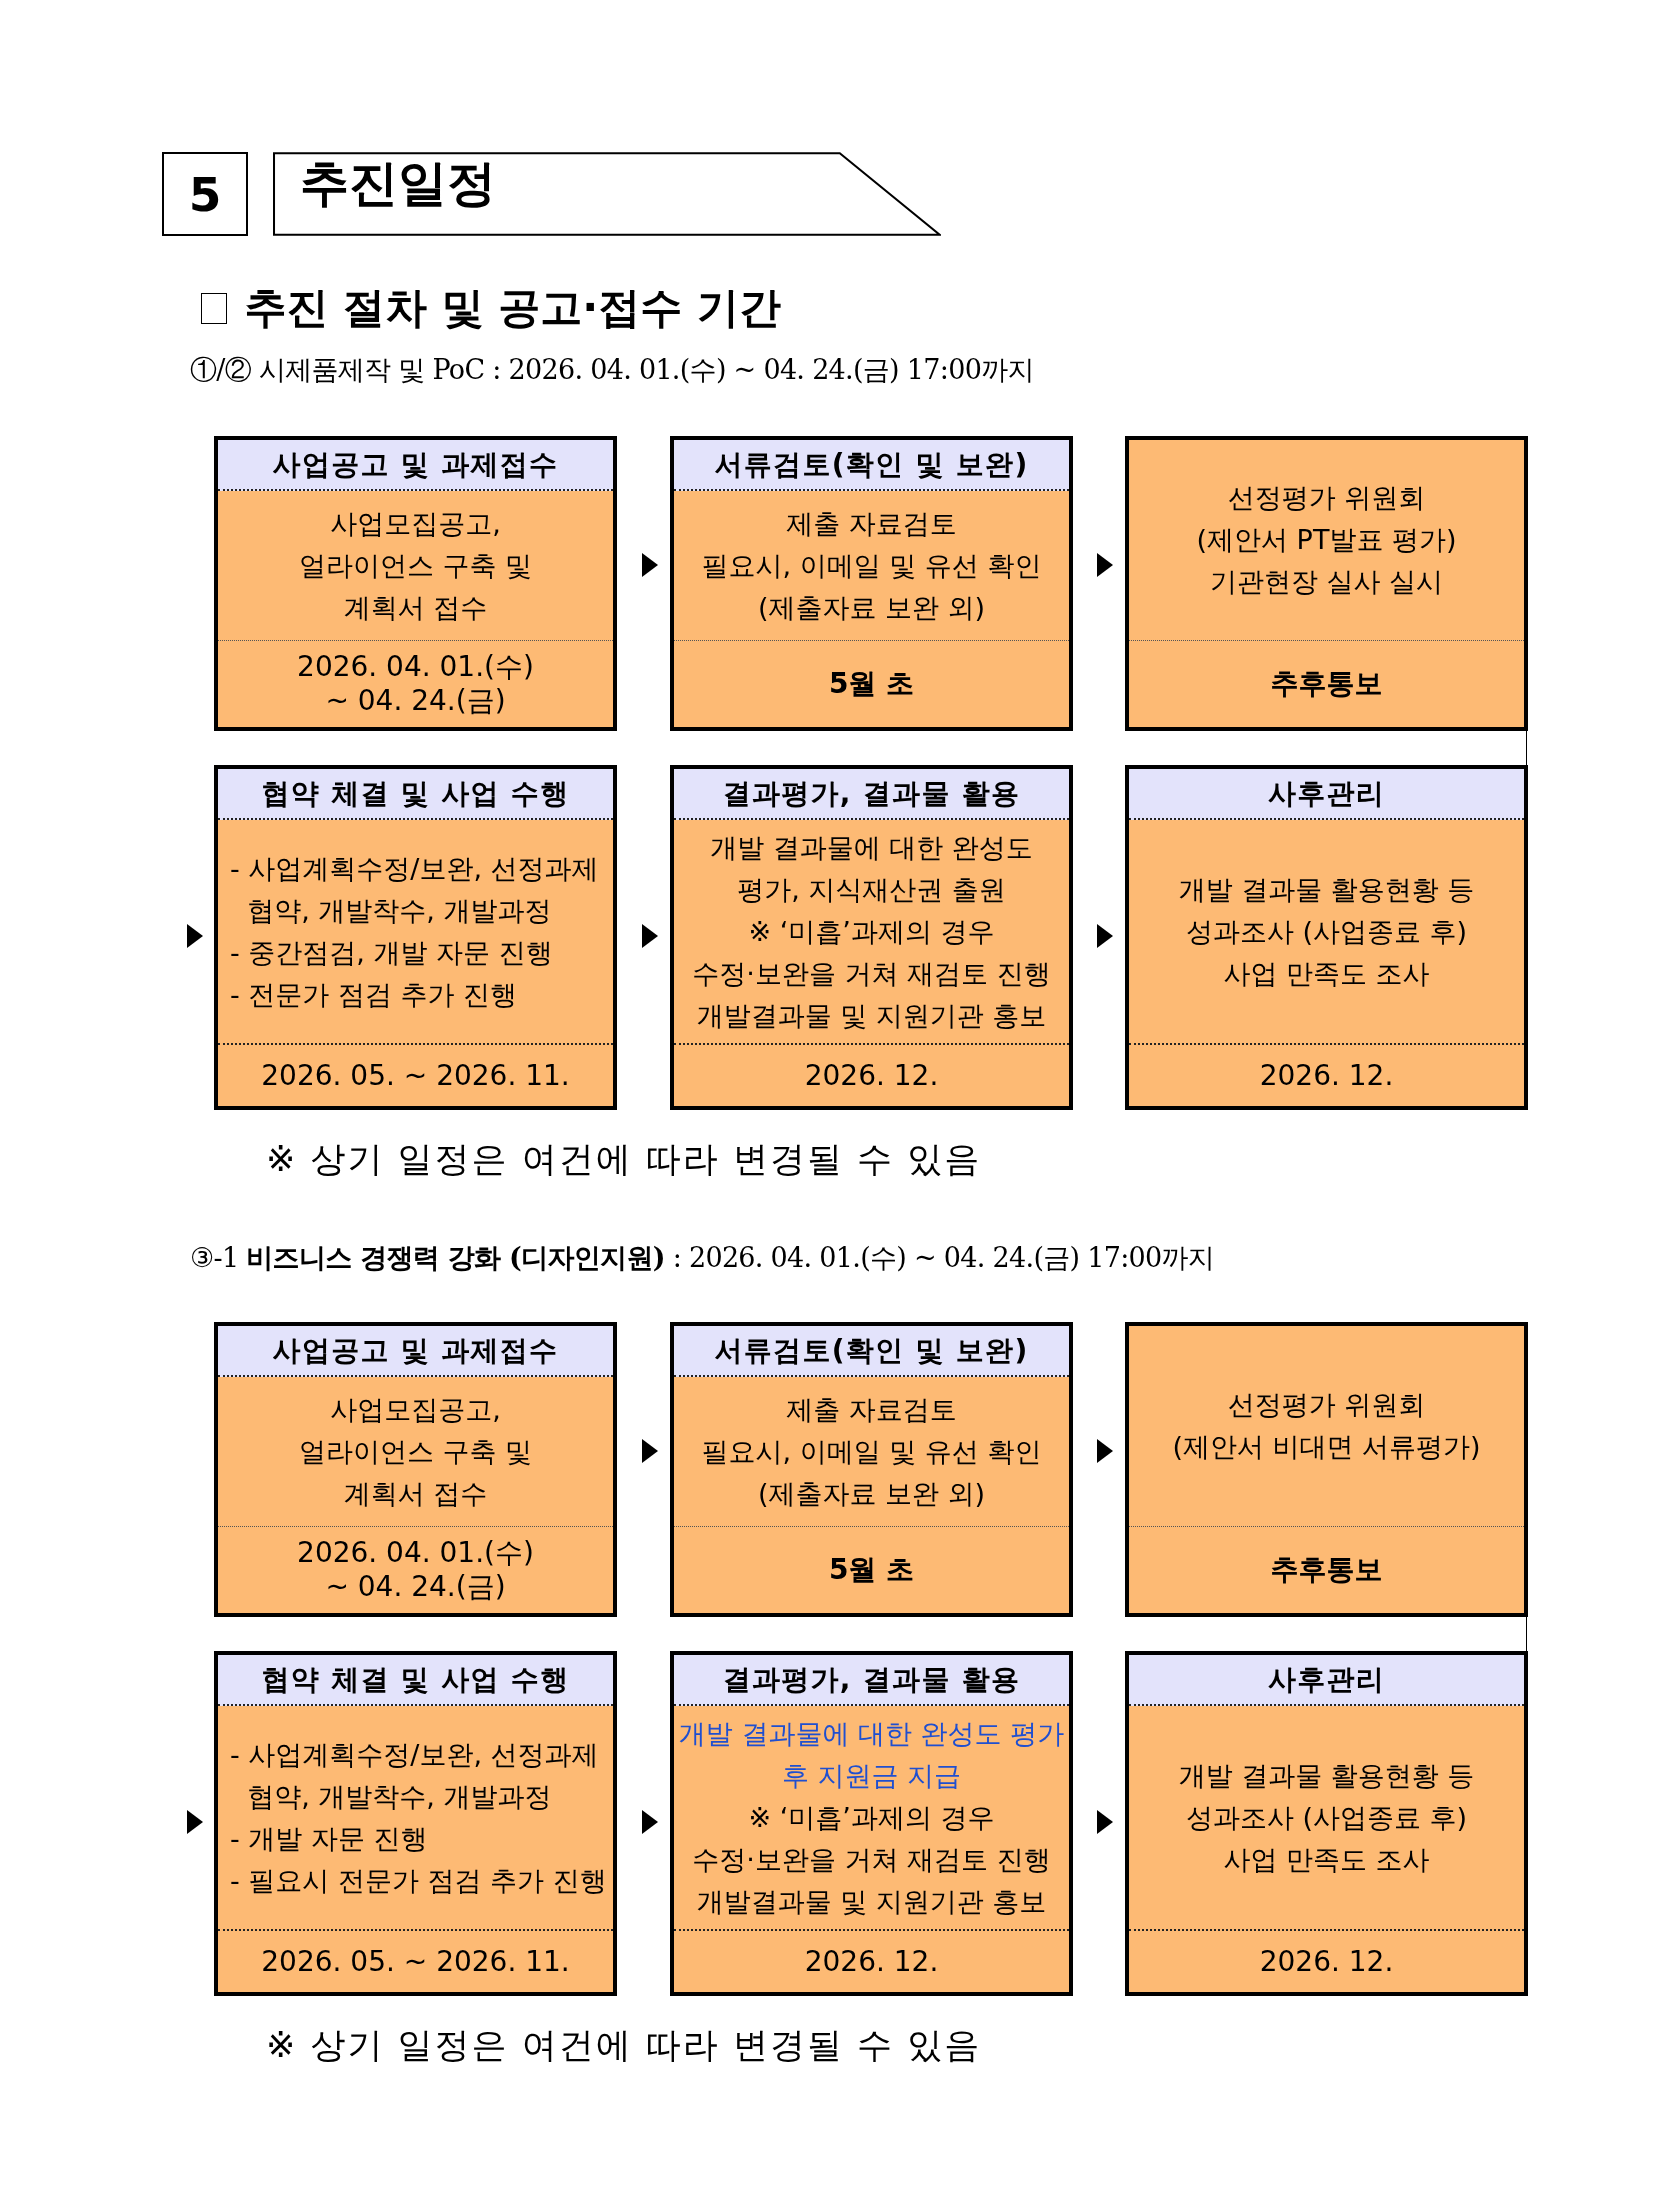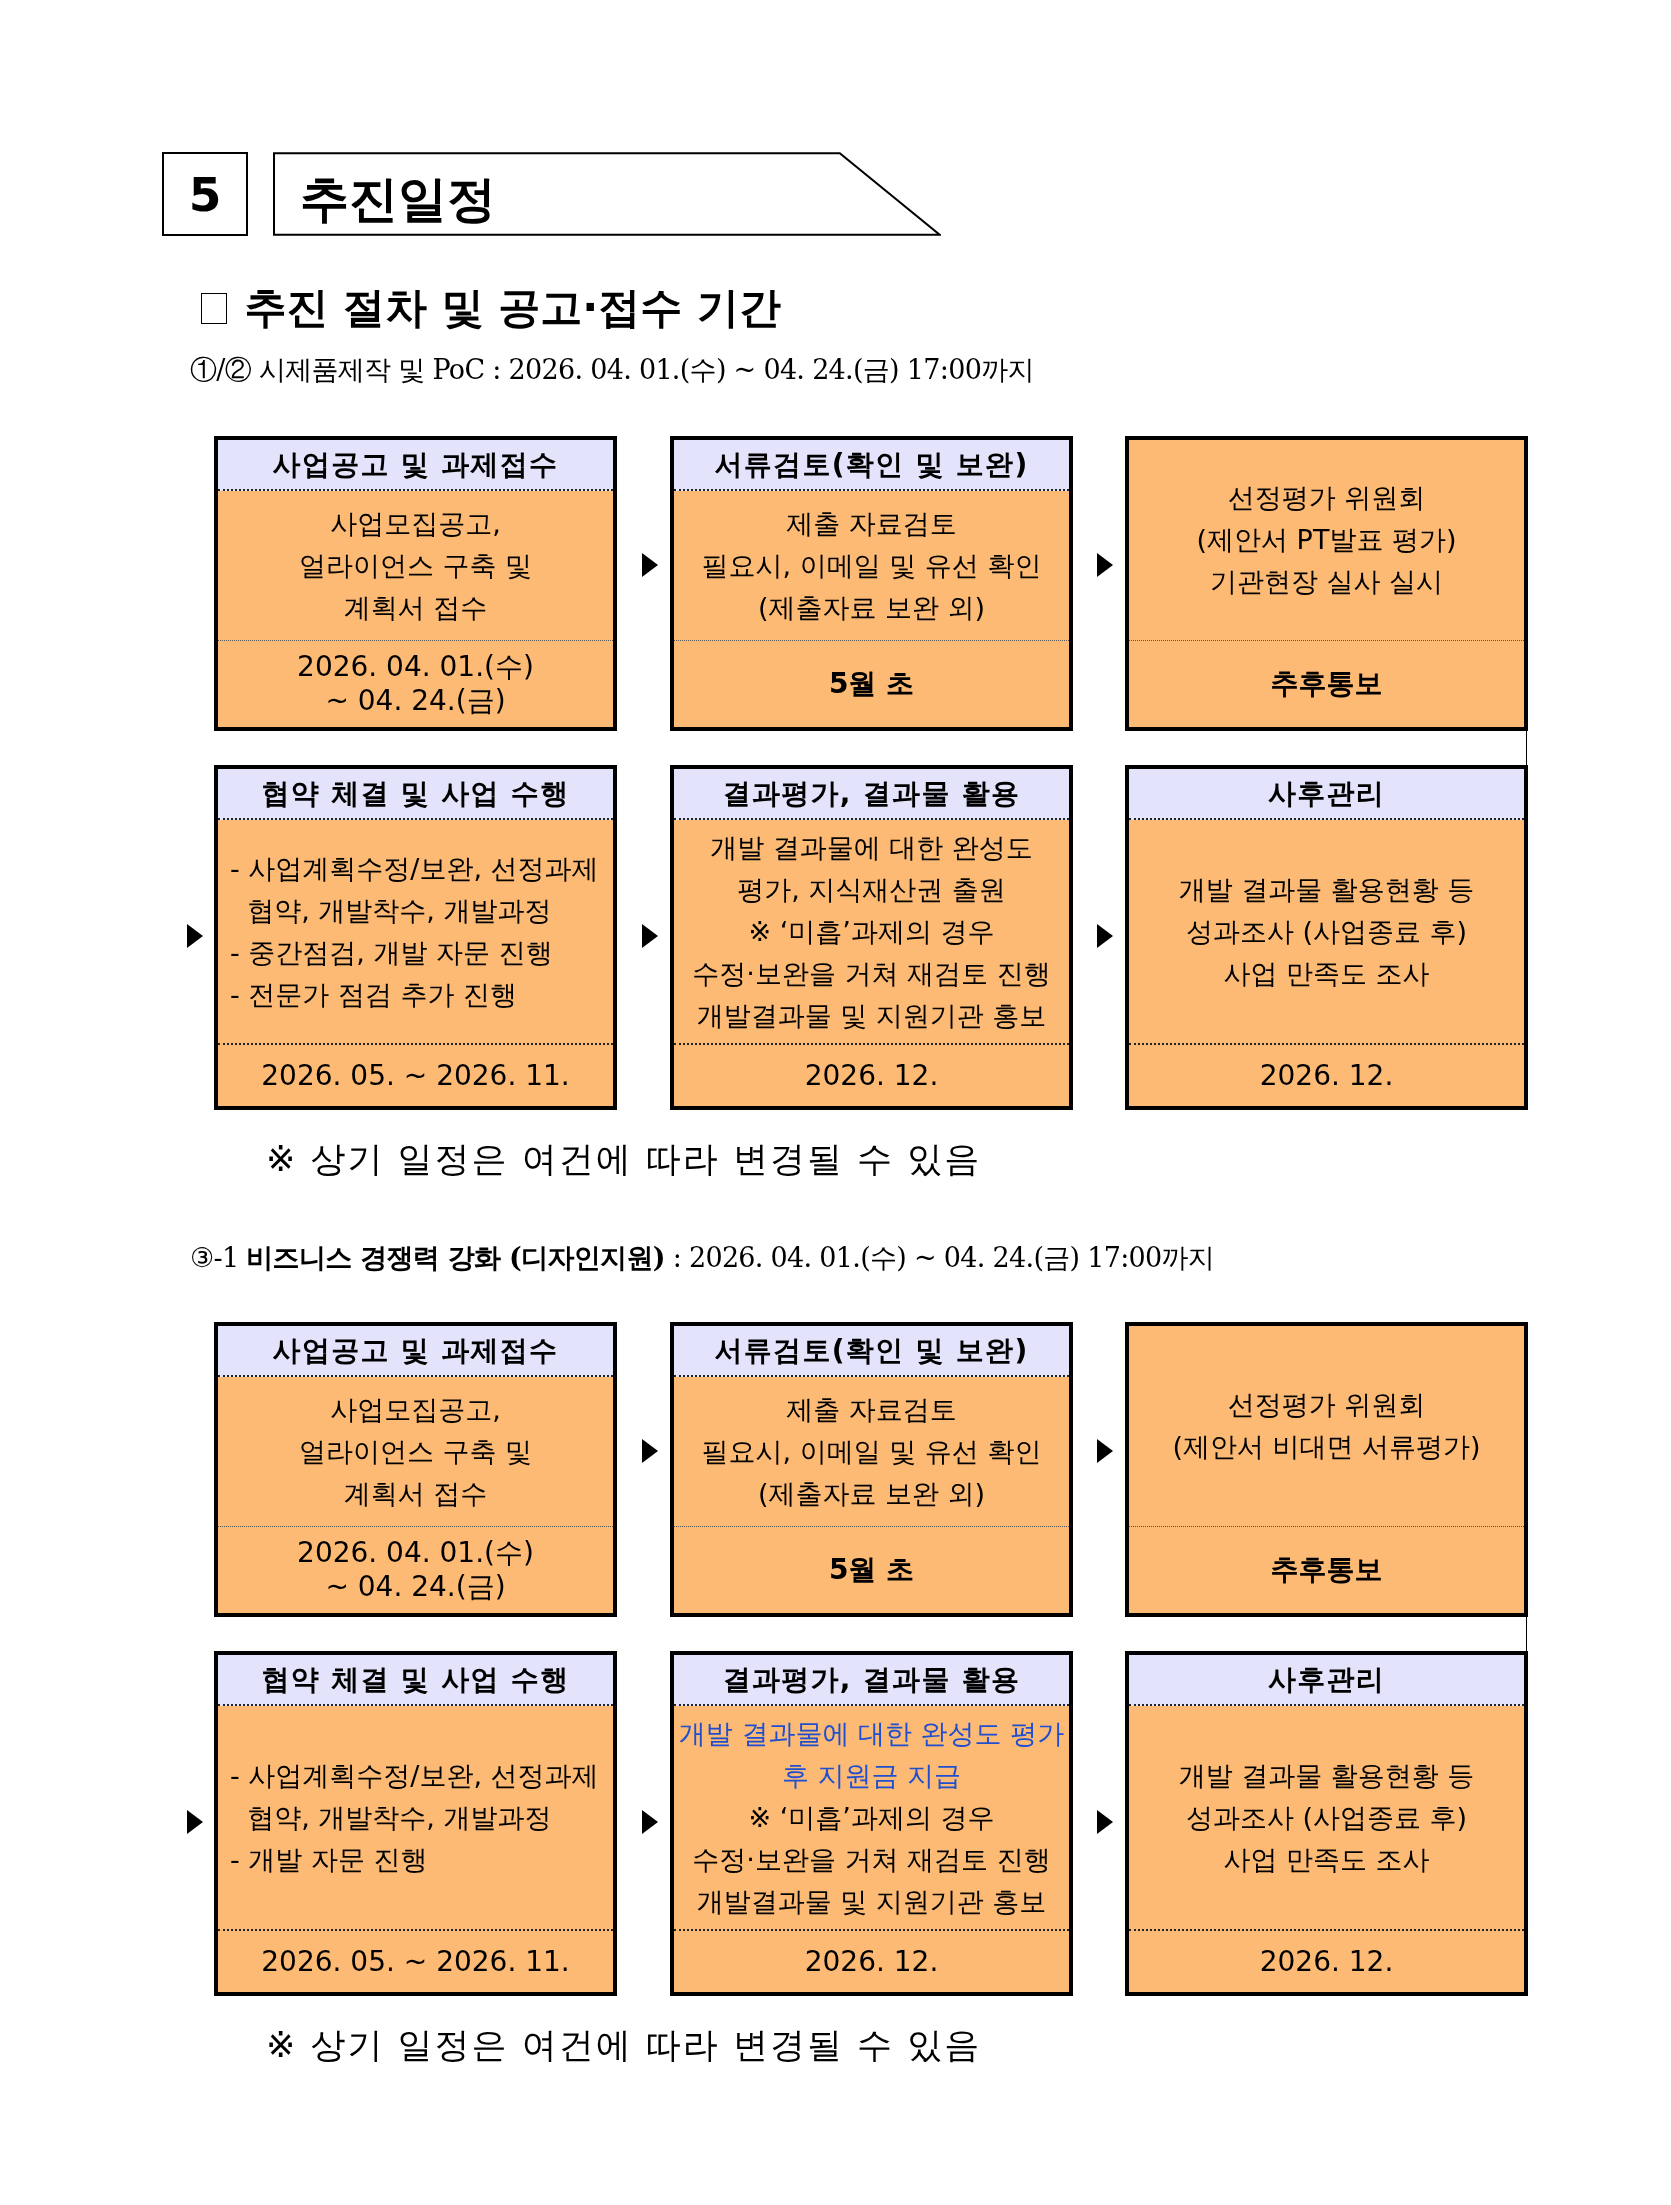--- a/index.html
+++ b/index.html
@@ -3,21 +3,21 @@
 <meta charset="utf-8">
 <style>
   html, body { margin:0; padding:0; background:#ffffff; }
   body { width:1672px; height:2205px; position:relative; overflow:hidden;
          font-family:"DejaVu Sans", "Liberation Sans", sans-serif; color:#000; }
   .num-box { position:absolute; left:162px; top:152px; width:86px; height:84px;
              border:2px solid #000; box-sizing:border-box; display:flex; align-items:center; justify-content:center;
              font-size:47px; font-weight:bold; }
   .banner { position:absolute; left:273px; top:152px; width:668px; height:84px; }
   .banner svg { position:absolute; left:0; top:0; }
-  .banner-title { position:absolute; left:27px; top:16px; height:64px; display:flex; align-items:center;
+  .banner-title { position:absolute; left:27px; top:0; height:64px; display:flex; align-items:center;
                   font-size:49px; font-weight:bold; }
   .subhead { position:absolute; left:201px; top:280px; font-size:42px; font-weight:bold; display:flex; align-items:center; gap:17.5px;text-align:right; }
   .subhead .sq { width:26px; height:31px; border:1.3px solid #000; box-sizing:border-box; }
   .sec-title { position:absolute; left:190px; font-family:"DejaVu Serif","Liberation Serif",serif; font-size:27px; white-space:nowrap; letter-spacing:-0.7px; }
   .sec-title b { font-weight:bold; }
   .box { position:absolute; width:403px; border:4px solid #000; box-sizing:border-box; display:flex; flex-direction:column; background:#fdba74; }
   .box .hd { background:#e3e3fb; height:49px; display:flex; align-items:center; justify-content:center;
              font-size:28px; font-weight:bold; border-bottom:2px dotted #222; letter-spacing:1.3px; }
   .box .bd { flex:1; display:flex; flex-direction:column; align-items:center; justify-content:center;
              font-size:27px; line-height:42px; text-align:center; }
@@ -176,20 +176,21 @@
 </div>
 <div class="vline" style="left:1526px; top:1614px; height:39px;"></div>
 
 <div class="arrow" style="left:187px; top:1810px;"></div>
 <div class="box" style="left:214px; top:1651px; height:345px;">
   <div class="hd">협약 체결 및 사업 수행</div>
   <div class="bd left">
     <div>- 사업계획수정/보완, 선정과제</div>
     <div style="white-space:pre">  협약, 개발착수, 개발과정</div>
     <div>- 개발 자문 진행</div>
+    <div>- 필요시 전문가 점검 추가 진행</div>
   </div>
   <div class="ft dot3" style="height:61px;">
     <div>2026. 05. ~ 2026. 11.</div>
   </div>
 </div>
 <div class="arrow" style="left:642px; top:1810px;"></div>
 <div class="box" style="left:670px; top:1651px; height:345px;">
   <div class="hd">결과평가, 결과물 활용</div>
   <div class="bd">
     <div class="blue">개발 결과물에 대한 완성도 평가</div>

